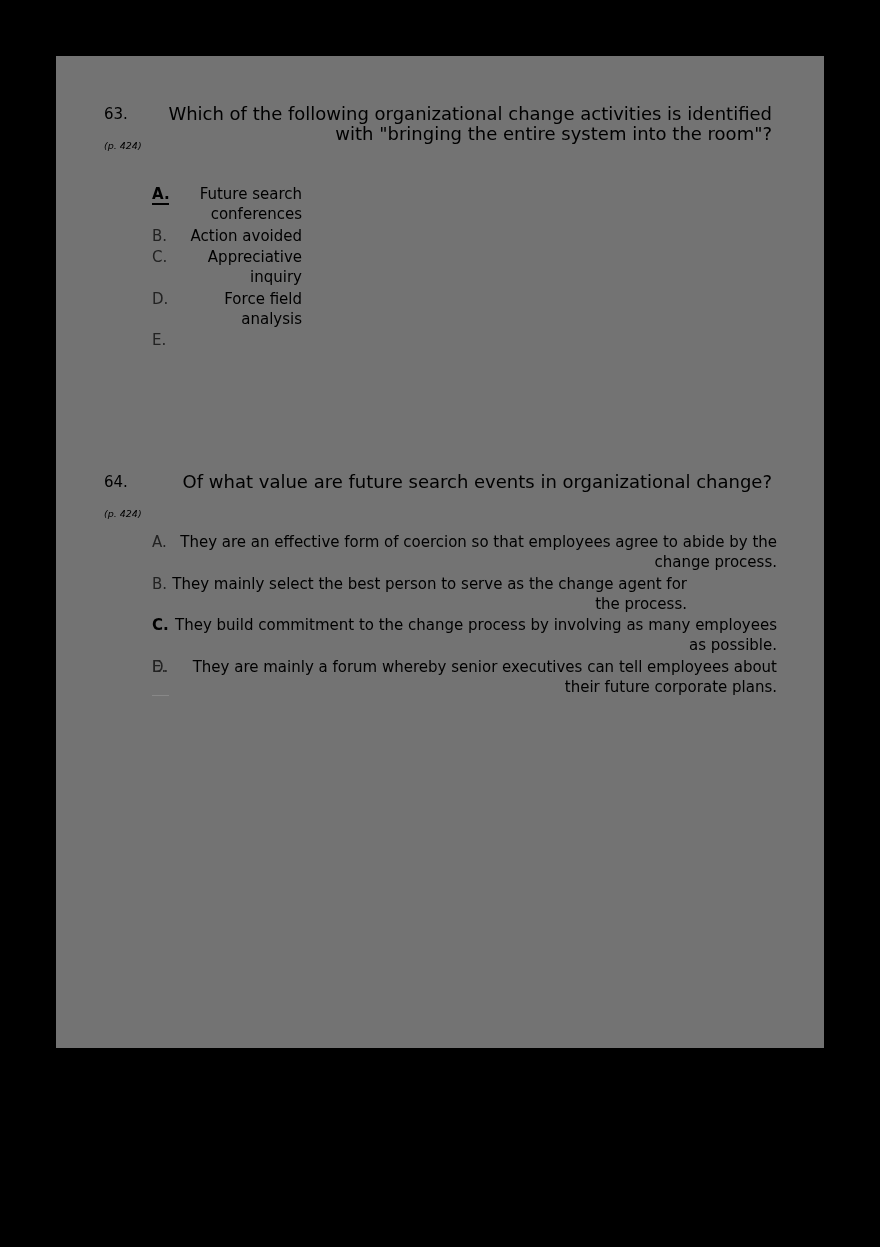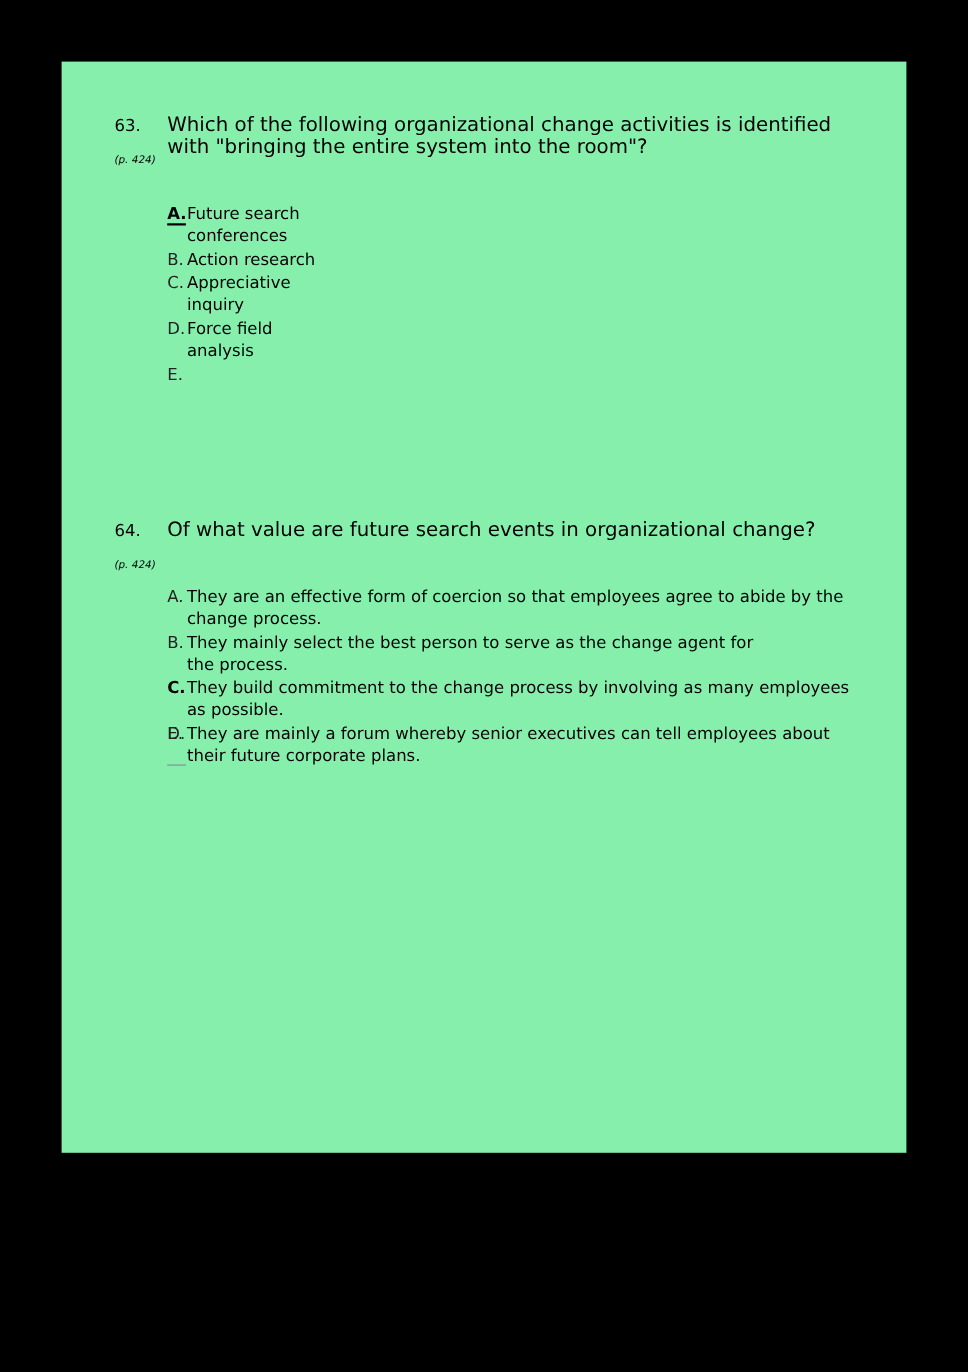--- a/index.html
+++ b/index.html
@@ -14,21 +14,22 @@
       overflow: hidden;
       font-family: "DejaVu Sans", sans-serif;
       color: #000;
     }
     .page {
       position: absolute;
       left: 56px;
       top: 56px;
       width: 768px;
       height: 992px;
-      background: #86efac;
+      background: #737373;
+      text-align: right;
     }
     .question {
       position: absolute;
       left: 0;
       width: 768px;
     }
     .q-num {
       position: absolute;
       left: 48px;
       top: 0;
@@ -98,21 +99,21 @@
     <div class="q-text">Which of the following organizational change activities is identified with "bringing the entire system into the room"?</div>
 
     <div class="options" style="top:80px; width:150px;">
       <div class="option">
         <span class="opt-letter correct">A.</span>
         <span class="answer-mark"></span>
         <span class="opt-text">Future search conferences</span>
       </div>
       <div class="option">
         <span class="opt-letter">B.</span>
-        <span class="opt-text">Action research</span>
+        <span class="opt-text">Action avoided</span>
       </div>
       <div class="option">
         <span class="opt-letter">C.</span>
         <span class="opt-text">Appreciative inquiry</span>
       </div>
       <div class="option">
         <span class="opt-letter">D.</span>
         <span class="opt-text">Force field analysis</span>
       </div>
       <div class="option">

